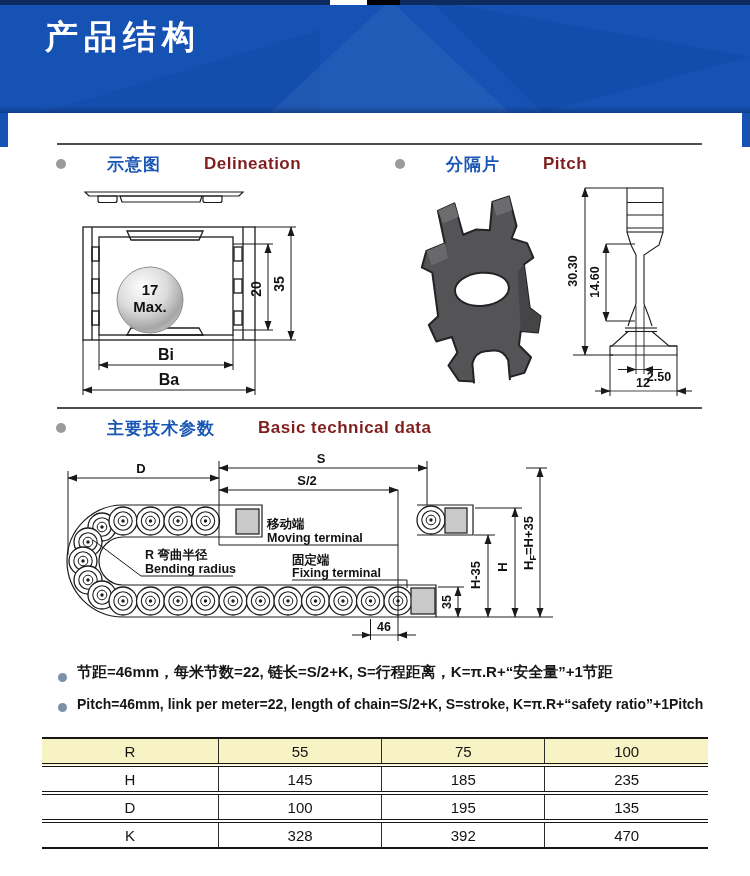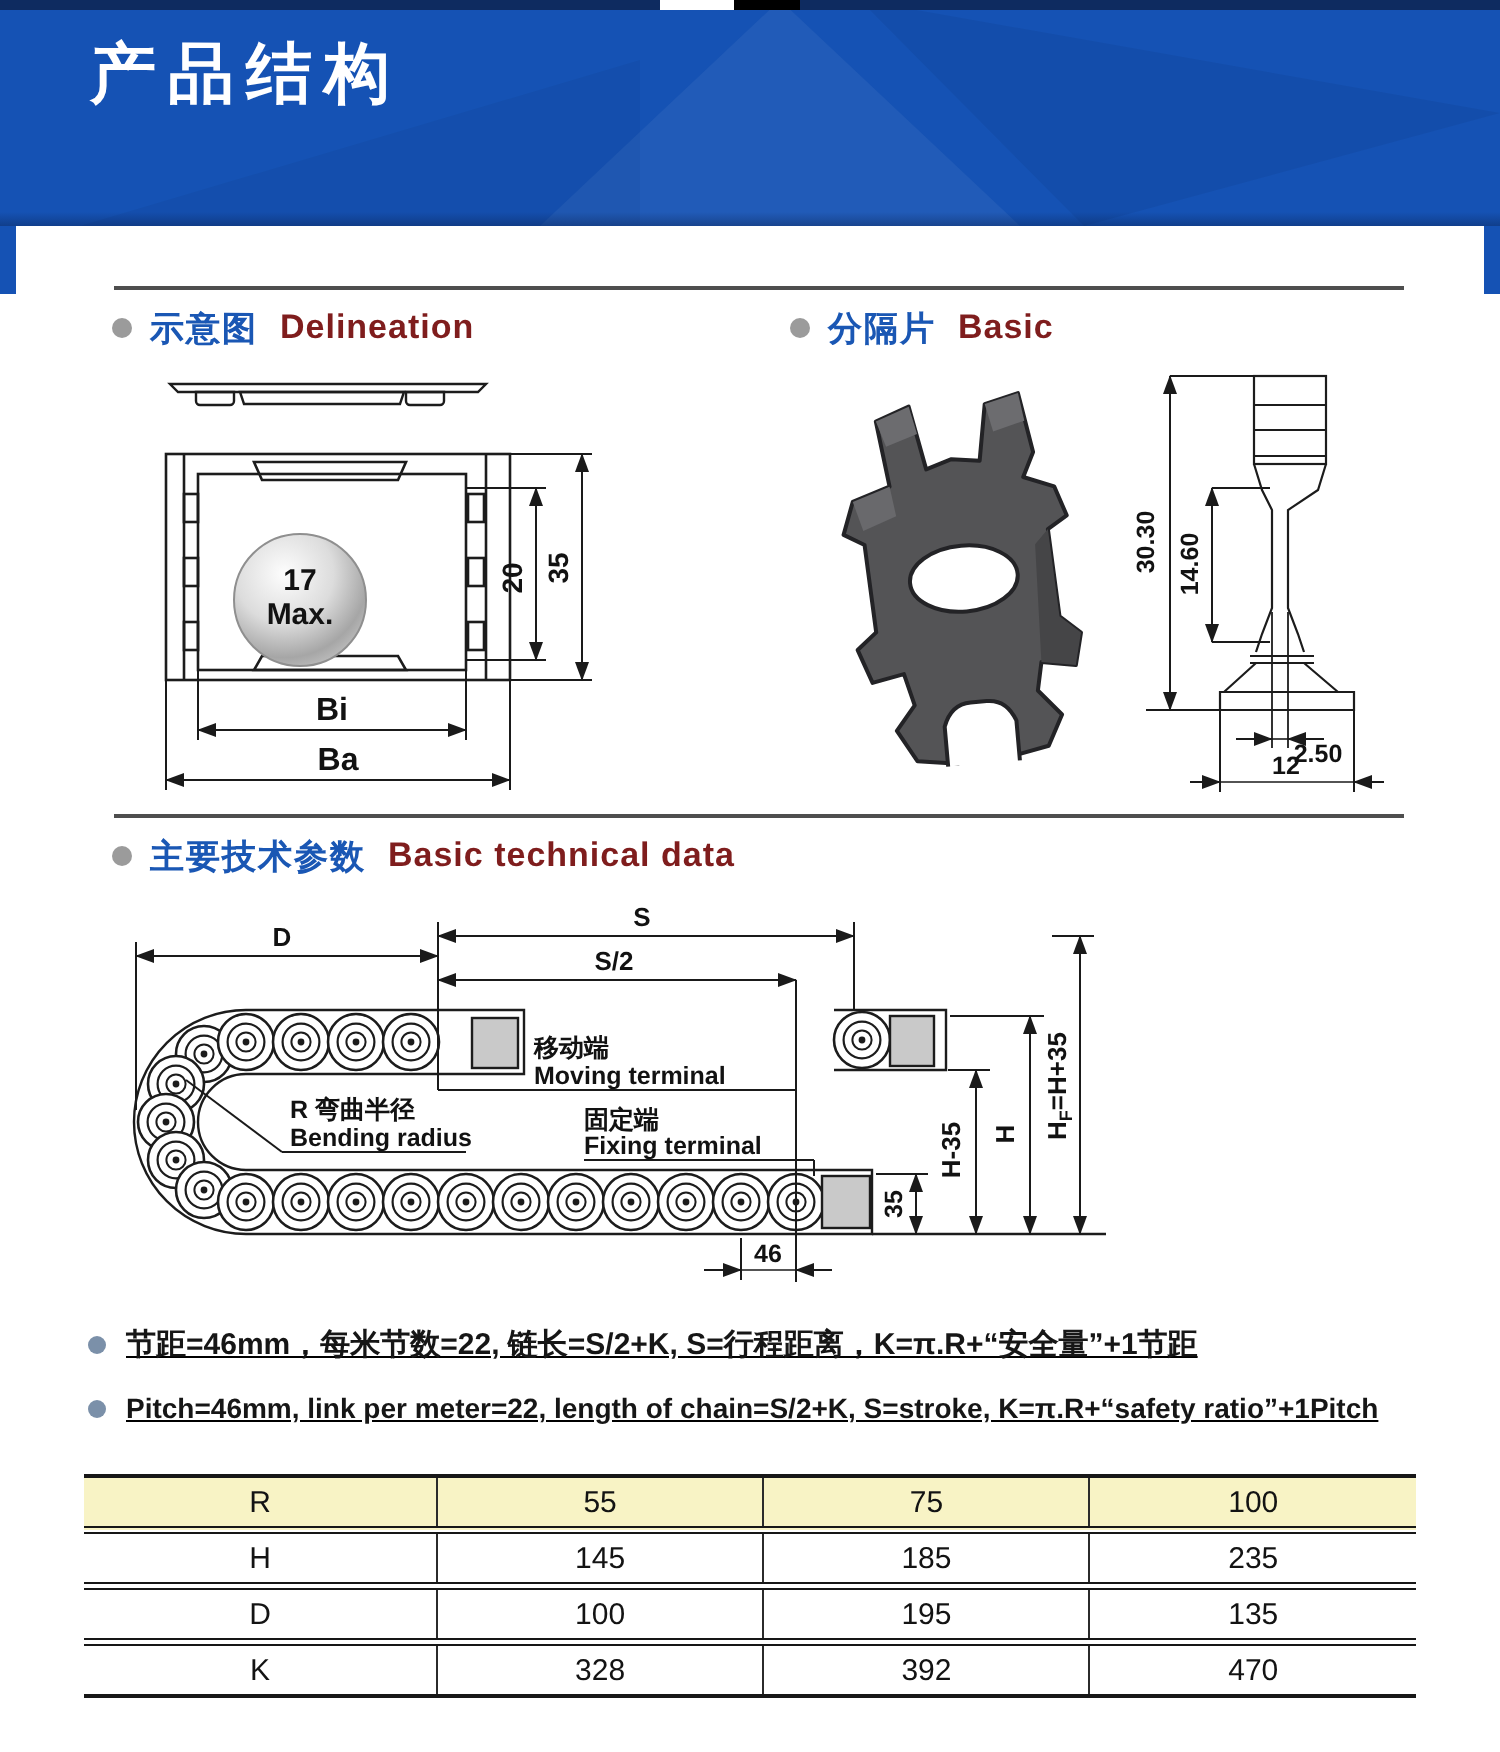--- a/index.html
+++ b/index.html
@@ -19,26 +19,26 @@
   .topstrip{position:absolute;left:0;top:0;width:750px;height:5px;background:#0e2b60;}
   .topstrip .w{position:absolute;left:330px;top:0;width:37px;height:5px;background:#fff;}
   .topstrip .b{position:absolute;left:367px;top:0;width:33px;height:5px;background:#000;}
   .title-zh{position:absolute;left:45px;top:20px;color:#fff;font-size:33px;font-weight:700;
             letter-spacing:6px;line-height:1;}
   .title-en{position:absolute;left:47px;top:71px;color:#fff;font-size:21px;font-weight:700;
             letter-spacing:3px;line-height:1;}
   .edge-tab{position:absolute;top:113px;width:8px;height:34px;background:#1552b4;}
   
   .rule{position:absolute;left:57px;width:645px;height:2px;background:#4e4e4e;}
-  .sec{position:absolute;display:flex;align-items:center;height:24px;}
+  .sec{position:absolute;display:flex;align-items:center;height:24px;gap:32px;}
   .sec .dot{width:10px;height:10px;border-radius:50%;background:#9b9b9b;margin-right:9px;flex:none;}
   .sec .zh{color:#1a57b4;font-size:17px;font-weight:700;letter-spacing:1px;}
   .sec .en{color:#7f1d1d;font-size:17px;font-weight:700;margin-left:11px;letter-spacing:0.5px;}
   
-  .note{position:absolute;left:44px;display:flex;align-items:center;text-decoration:underline;}
+  .note{position:absolute;left:58px;display:flex;align-items:flex-end;}
   .note .dot{width:9px;height:9px;border-radius:50%;background:#7b90a9;margin-right:10px;flex:none;}
   .note .txt{color:#161616;font-weight:700;}
   .note .txt.zh{font-size:15px;}
   .note .txt.en{font-size:14px;}
   
   .spec-table{position:absolute;left:42px;top:737px;width:666px;border-collapse:collapse;
               border-top:2.5px solid #171717;border-bottom:2.5px solid #171717;}
   .spec-table tr{border-bottom:4px double #171717;}
   .spec-table tr:last-child{border-bottom:none;}
   .spec-table td{height:22px;text-align:center;vertical-align:middle;font-size:15px;color:#131313;padding:1px 0;}
@@ -68,21 +68,21 @@
 
   <div class="rule" style="top:143px;"></div>
   <div class="sec" style="left:56px;top:152px;">
     <span class="dot"></span>
     <span class="zh">示意图</span>
     <span class="en">Delineation</span>
   </div>
   <div class="sec" style="left:395px;top:152px;">
     <span class="dot"></span>
     <span class="zh">分隔片</span>
-    <span class="en">Basic</span>
+    <span class="en">Pitch</span>
   </div>
 
   <svg class="abs" style="left:70px;top:183px;" width="230" height="217" viewBox="0 0 230 217">
     <defs>
       <radialGradient id="ballG" cx="38%" cy="30%" r="75%">
         <stop offset="0" stop-color="#fdfdfd"></stop>
           <stop offset="0.5" stop-color="#dcdcdc"></stop>
         <stop offset="0.85" stop-color="#a6a6a6"></stop>
           <stop offset="1" stop-color="#bdbdbd"></stop>
       </radialGradient>

